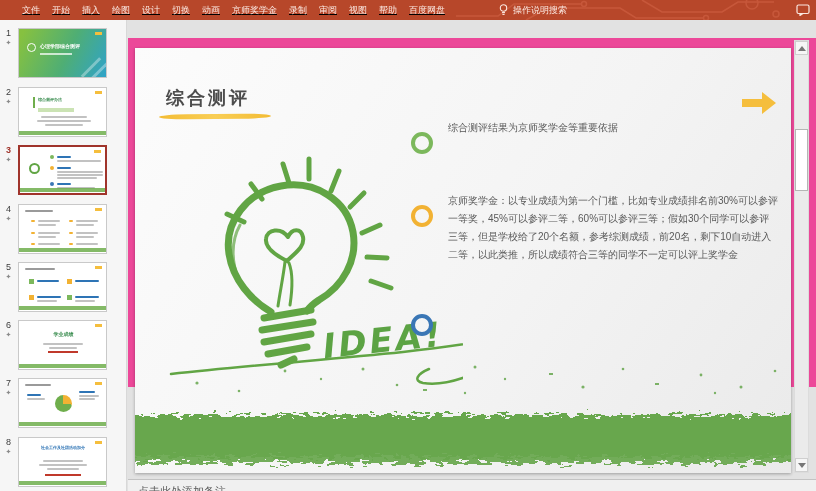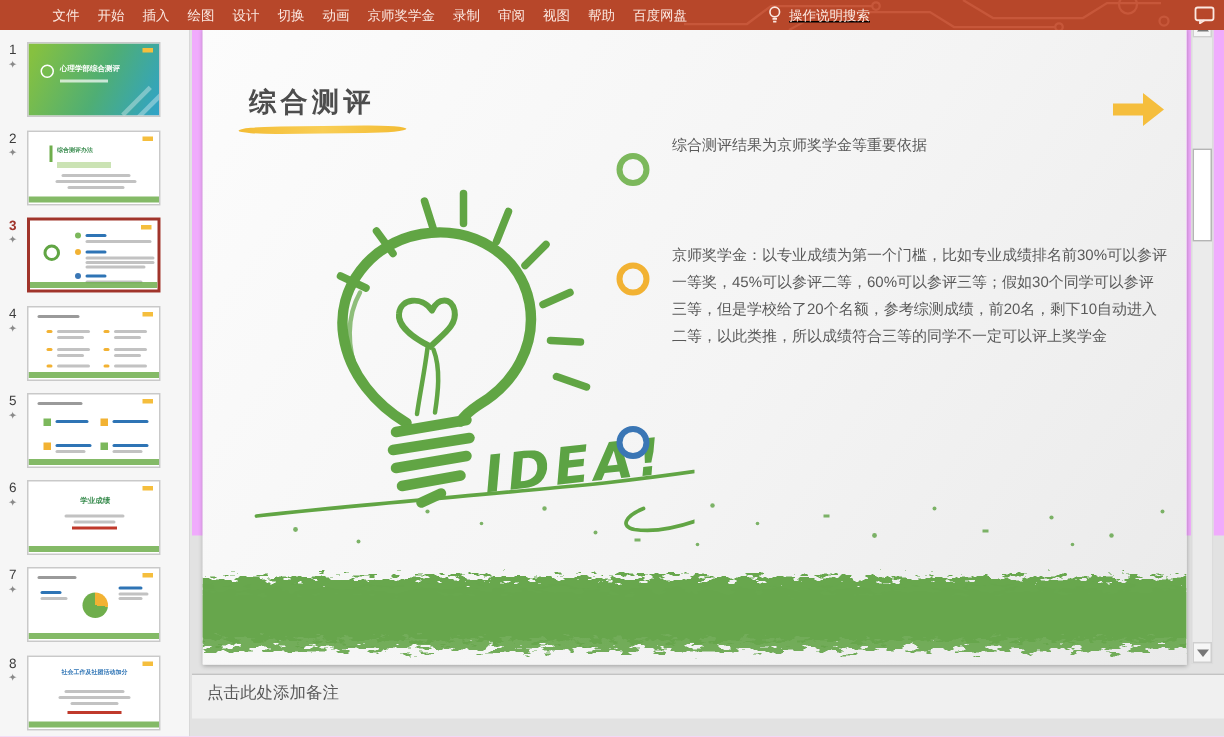--- a/index.html
+++ b/index.html
@@ -1,23 +1,23 @@
 <!DOCTYPE html>
 <html><head>
 <meta charset="utf-8">
 <style>
   * { margin:0; padding:0; box-sizing:border-box; }
   body { font-family:"Liberation Sans", sans-serif; }
   .app { position:relative; width:816px; height:491px; background:#E2E2E2; overflow:hidden; }
 
   
   .ribbon { position:absolute; left:0; top:0; width:816px; height:20px; background:#B7472A; display:flex; align-items:center; z-index:30; }
-  .ribbon-tabs { display:flex; align-items:center; padding-left:29px; position:relative; z-index:2; }
+  .ribbon-tabs { display:flex; align-items:center; padding-left:16px; position:relative; z-index:2;text-decoration:underline; }
   .ribbon-tab { font-size:9px; color:#FBE8E1; padding:0 6px; line-height:20px; white-space:nowrap; cursor:default; }
-  .ribbon-search { display:flex; align-items:center; margin-left:48px; position:relative; z-index:2;text-decoration:underline; }
+  .ribbon-search { display:flex; align-items:center; margin-left:48px; position:relative; z-index:2; }
   .ribbon-search .label { font-size:9px; color:#FBE8E1; margin-left:5px; white-space:nowrap; }
   .circuit { position:absolute; right:30px; top:0; opacity:.8; z-index:1; }
   .comment-icon { position:absolute; right:6px; top:4px; z-index:2; }
 
   
   .thumb-panel { position:absolute; left:0; top:20px; width:127px; height:471px; background:#F6F6F6; border-right:1px solid #D8D8D8; overflow:hidden; }
   .thumb-item { position:absolute; left:0; width:127px; height:50px; cursor:pointer; }
   .thumb-num { position:absolute; left:2px; top:0; width:13px; text-align:center; font-size:9px; color:#3C3C3C; }
   .thumb-star { position:absolute; left:2px; top:11px; width:13px; text-align:center; font-size:7px; color:#8A8A8A; }
   .thumb-box { position:absolute; left:18px; top:0; width:89px; height:50px; background:#FFFFFF; border:1px solid #C9C9C9; overflow:hidden; }
@@ -48,21 +48,21 @@
   .t6 .mini-title { left:0; top:11px; width:89px; text-align:center; color:#3E8F53; font-weight:bold; font-size:5px; }
   .t6 .red { position:absolute; left:29px; top:30px; width:30px; height:2px; background:#C0392B; }
 
   .t7 .head { position:absolute; left:36px; top:16px; width:17px; height:17px; border-radius:50%; background:conic-gradient(#F2B233 0 27%, #6FAE4C 27% 100%); }
   .t7 .hb { position:absolute; height:2px; background:#2E74B5; border-radius:1px; }
 
   .t8 .mini-title { left:14px; top:7px; width:60px; text-align:center; color:#2E74B5; font-weight:bold; }
   .t8 .red { position:absolute; left:26px; top:36px; width:36px; height:2px; background:#C0392B; }
 
   
-  .editor { position:absolute; left:128px; top:8px; width:688px; height:349px; background:#f0abfc; }
+  .editor { position:absolute; left:128px; top:38px; width:688px; height:349px; background:#ec4899; }
   .canvas { position:absolute; left:7px; top:10px; width:656px; height:425px;
             background:linear-gradient(125deg,#FCFCFC 0%,#F4F4F4 55%,#EAEAEA 100%);
             box-shadow:0 1px 3px rgba(0,0,0,.3); overflow:hidden; }
 
   .slide-title { position:absolute; left:31px; top:38px; font-size:18px; font-weight:bold; letter-spacing:3px; color:#4D4D4D; }
   .title-underline { position:absolute; left:24px; top:66px; width:112px; height:5px; border-radius:50%/100%;
                      background:linear-gradient(90deg,#F3BC34,#F9CE55 50%,#F3BC34); transform:rotate(-.6deg); }
   .next-arrow { position:absolute; right:15px; top:43px; }
 
   .bulb-wrap { position:absolute; left:28px; top:92px; width:300px; height:252px; }

